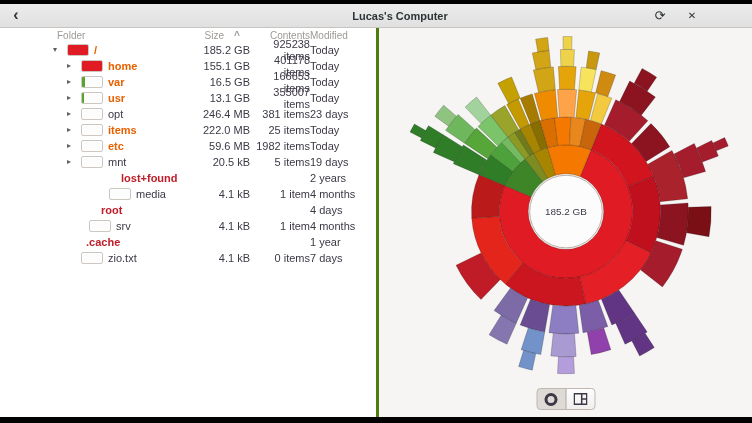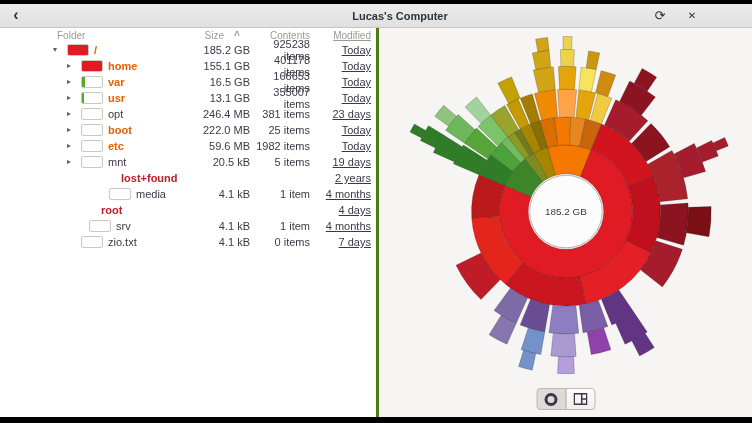--- a/index.html
+++ b/index.html
@@ -31,21 +31,21 @@
   .hb-close{right:50px;font-size:10px;}
   
   .main{flex:1;display:flex;min-height:0;}
   .left-panel{width:376px;flex:0 0 376px;background:#fff;border-right:3px solid #4d7c0f;font-size:11px;color:#3d3846;overflow:hidden;}
   .table-header{display:flex;align-items:center;height:14px;font-size:10px;color:#9d9a95;}
   .table-header .col-folder{padding-left:57px;}
   .col-folder{flex:1;min-width:0;}
   .col-size{width:64px;text-align:right;flex:0 0 64px;}
   .col-sort{width:26px;text-align:center;flex:0 0 26px;font-weight:700;}
   .col-contents{width:60px;text-align:right;flex:0 0 60px;}
-  .col-modified{width:66px;text-align:right;flex:0 0 66px;padding-right:5px;box-sizing:border-box;text-decoration:underline;}
+  .col-modified{width:66px;text-align:left;flex:0 0 66px;padding-right:5px;box-sizing:border-box;}
   .row{display:flex;align-items:center;height:16px;}
   .row-folder{flex:1;min-width:0;display:flex;align-items:center;box-sizing:border-box;}
   .expander{width:14px;flex:0 0 14px;font-size:8px;color:#5e5c64;text-align:left;line-height:16px;}
   .bar{width:20px;height:10px;flex:0 0 20px;border:1px solid #cdc7c2;border-radius:2px;background:#fdfdfd;overflow:hidden;display:block;}
   .bar-fill{display:block;height:100%;}
   .name{margin-left:5px;white-space:nowrap;}
   .name-default{color:#3d3846;}
   .name-orange{color:#e66100;font-weight:700;}
   .name-red{color:#c01c28;font-weight:700;}
   
@@ -152,21 +152,21 @@
             <div class="col-size">246.4 MB</div>
             <div class="col-contents">381 items</div>
             <div class="col-modified">23 days</div>
           </div>
           <div class="row">
             <div class="row-folder" style="padding-left: 67px;">
               <span class="expander">▸</span>
               <span class="bar">
                 <span class="bar-fill" style="width: 0%; background: rgb(224, 27, 36);"></span>
               </span>
-              <span class="name name-orange">boot</span>
+              <span class="name name-orange">items</span>
             </div>
             <div class="col-size">222.0 MB</div>
             <div class="col-contents">25 items</div>
             <div class="col-modified">Today</div>
           </div>
           <div class="row">
             <div class="row-folder" style="padding-left: 67px;">
               <span class="expander">▸</span>
               <span class="bar">
                 <span class="bar-fill" style="width: 0%; background: rgb(224, 27, 36);"></span>
@@ -223,20 +223,29 @@
             <div class="row-folder" style="padding-left: 67px; margin-left: 8px;">
               <span class="expander"></span>
               <span class="bar">
                 <span class="bar-fill" style="width: 0%; background: rgb(224, 27, 36);"></span>
               </span>
               <span class="name name-default">srv</span>
             </div>
             <div class="col-size">4.1 kB</div>
             <div class="col-contents">1 item</div>
             <div class="col-modified">4 months</div>
+          </div>
+          <div class="row">
+            <div class="row-folder" style="padding-left: 67px;">
+              <span class="expander"></span>
+              <span class="name name-red">.cache</span>
+            </div>
+            <div class="col-size"></div>
+            <div class="col-contents"></div>
+            <div class="col-modified">1 year</div>
           </div>
           <div class="row">
             <div class="row-folder" style="padding-left: 67px;">
               <span class="expander"></span>
               <span class="bar">
                 <span class="bar-fill" style="width: 0%; background: rgb(224, 27, 36);"></span>
               </span>
               <span class="name name-default">zio.txt</span>
             </div>
             <div class="col-size">4.1 kB</div>

